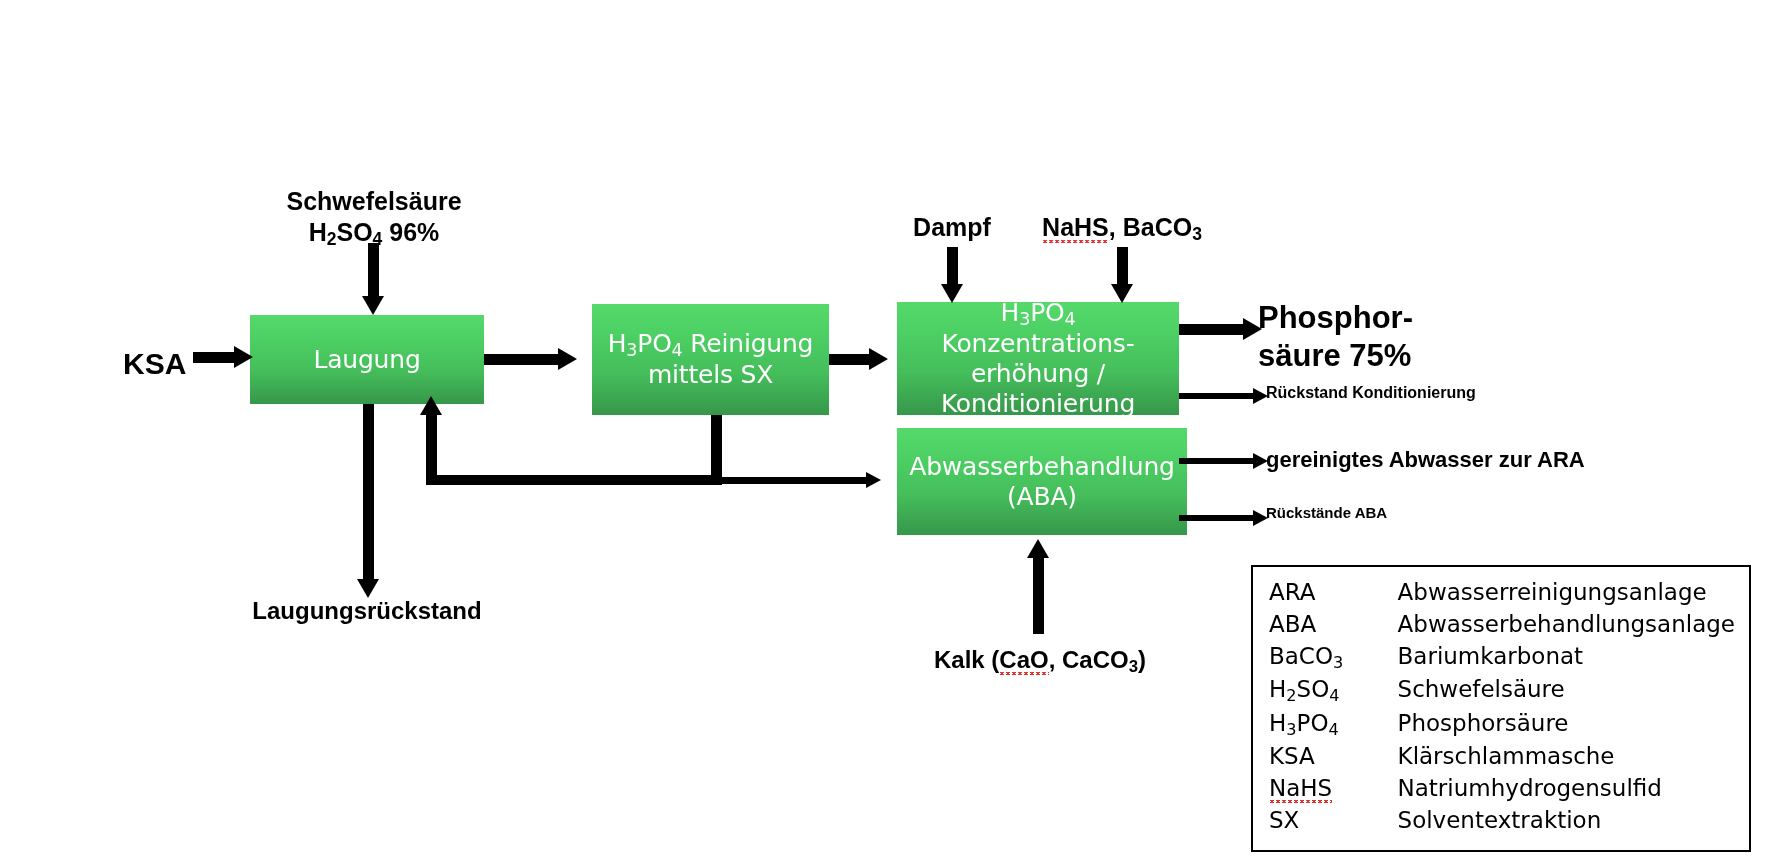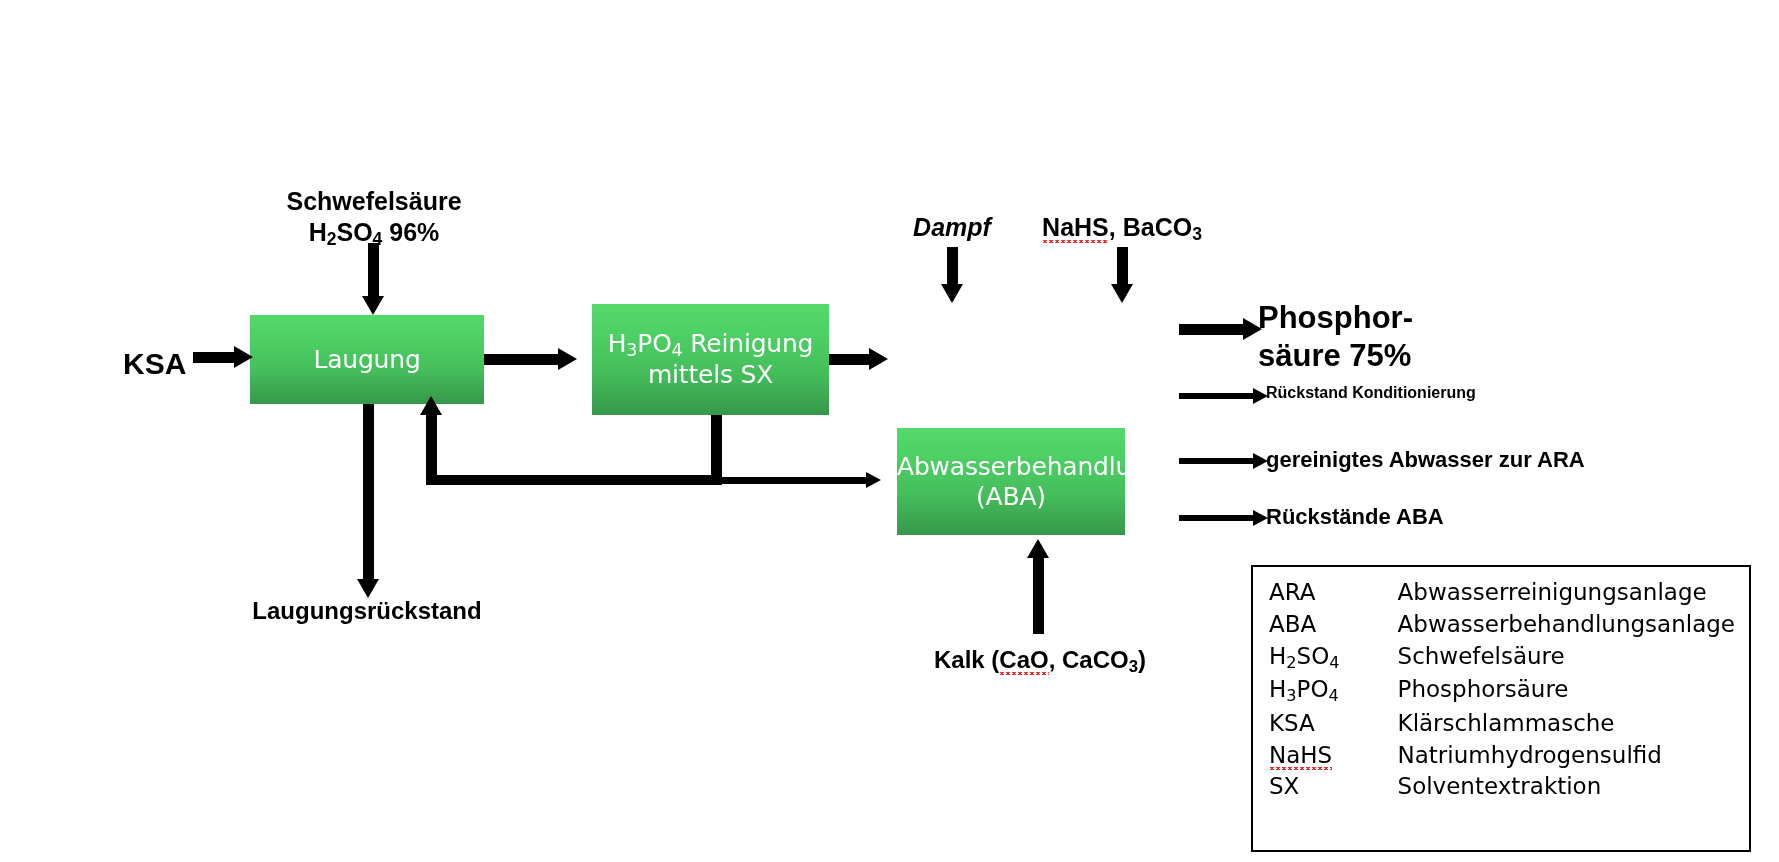--- a/index.html
+++ b/index.html
@@ -97,36 +97,39 @@
 </head>
 <body>
 
 <div id="stage">
 
   <div class="lbl c" style="left:374px; top:168px; font-size:25px;">
     <div>Schwefelsäure</div>
     <div>H<sub>2</sub>SO<sub>4</sub> 96%</div>
   </div>
 
-  <div class="lbl c" style="left:952px; top:194px; font-size:25px;font-style:italic;">Dampf</div>
+  <div class="lbl c" style="left:952px; top:194px; font-size:25px;">Dampf</div>
 
   <div class="lbl c" style="left:1122px; top:194px; font-size:25px;"><span class="sq">NaHS</span>, BaCO<sub>3</sub></div>
 
   <div class="lbl l" style="left:123px; top:328px; font-size:30px;">KSA</div>
 
   <div class="proc-box" style="left:250px; top:297px; width:234px; height:89px;">
     <div class="inner">Laugung</div>
   </div>
 
   <div class="proc-box" style="left:592px; top:286px; width:237px; height:111px;">
     <div class="inner">H<sub>3</sub>PO<sub>4</sub> Reinigung<br>mittels SX</div>
   </div>
 
-
-  <div class="proc-box" style="left:897px; top:410px; width:228px; height:107px;">
+  <div class="proc-box" style="left:897px; top:284px; width:282px; height:113px;">
+    <div class="inner">H<sub>3</sub>PO<sub>4</sub> Konzentrations-<br>erhöhung /<br>Konditionierung</div>
+  </div>
+
+  <div class="proc-box" style="left:897px; top:410px; width:290px; height:107px;">
     <div class="inner">Abwasserbehandlung<br>(ABA)</div>
   </div>
 
   <div class="ln" style="left:193px; top:334px; width:43px; height:11px;"></div>
   <div class="head right" style="left:234px; top:328px;"></div>
 
   <div class="ln" style="left:368px; top:225px; width:11px; height:55px;"></div>
   <div class="head down" style="left:362px; top:278px;"></div>
 
   <div class="ln" style="left:484px; top:336px; width:76px; height:11px;"></div>
@@ -169,40 +172,44 @@
 
   <div class="lbl l" style="left:1258px; top:281px; font-size:31px;">
     <div>Phosphor-</div>
     <div>säure 75%</div>
   </div>
 
   <div class="lbl l" style="left:1266px; top:365px; font-size:16px;">Rückstand Konditionierung</div>
 
   <div class="lbl l" style="left:1266px; top:429px; font-size:22px;">gereinigtes Abwasser zur ARA</div>
 
-  <div class="lbl l" style="left:1266px; top:486px; font-size:22px;">Rückstände ABA</div>
+  <div class="lbl l" style="left:1266px; top:486px; font-size:15px;">Rückstände ABA</div>
 
   <div class="lbl c" style="left:367px; top:578px; font-size:24px;">
     <div>Laugungsrückstand</div>
   </div>
 
   <div class="lbl c" style="left:1040px; top:627px; font-size:24px;">Kalk (<span class="sq">CaO</span>, CaCO<sub>3</sub>)</div>
 
   <div id="legend" style="left:1251px; top:547px; width:500px; height:287px;">
     <table>
       <tbody>
           <tr>
             <td class="abbr">ARA</td>
             <td>Abwasserreinigungsanlage</td>
           </tr>
           <tr>
             <td class="abbr">ABA</td>
             <td>Abwasserbehandlungsanlage</td>
           </tr>
           <tr>
+            <td class="abbr">BaCO<sub>3</sub></td>
+            <td>Bariumkarbonat</td>
+          </tr>
+          <tr>
             <td class="abbr">H<sub>2</sub>SO<sub>4</sub></td>
             <td>Schwefelsäure</td>
           </tr>
           <tr>
             <td class="abbr">H<sub>3</sub>PO<sub>4</sub></td>
             <td>Phosphorsäure</td>
           </tr>
           <tr>
             <td class="abbr">KSA</td>
             <td>Klärschlammasche</td>

